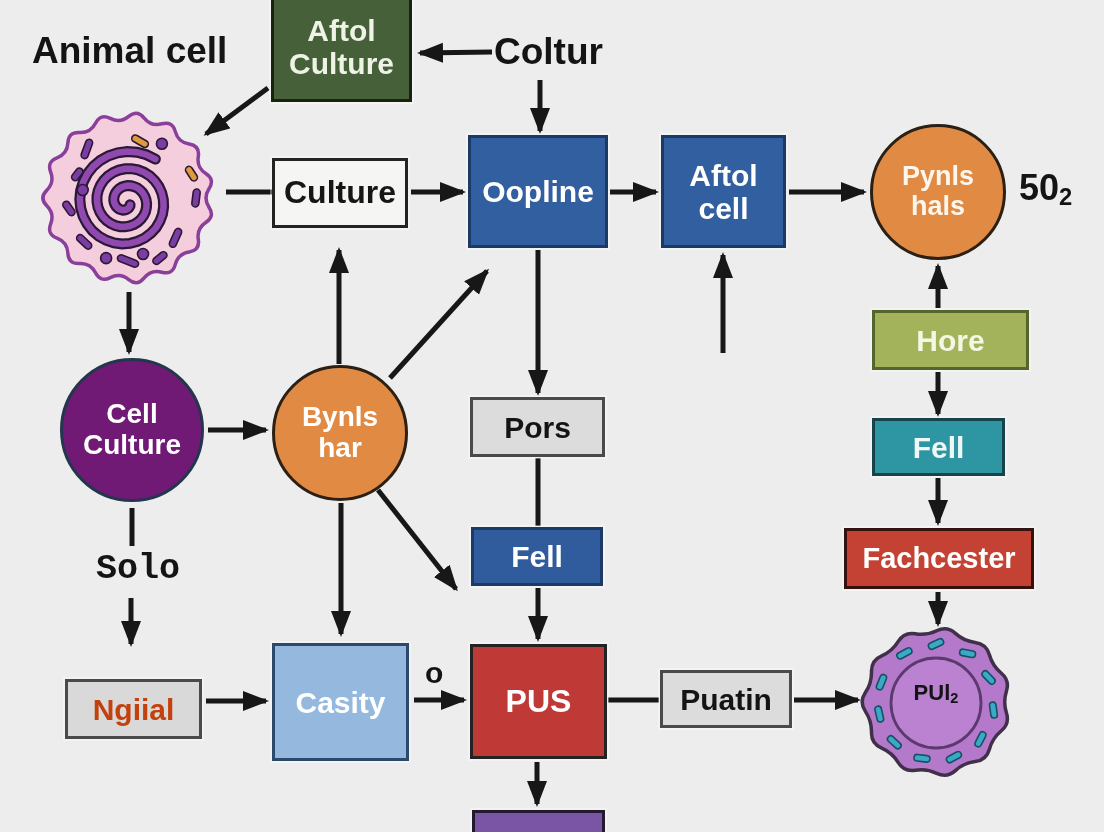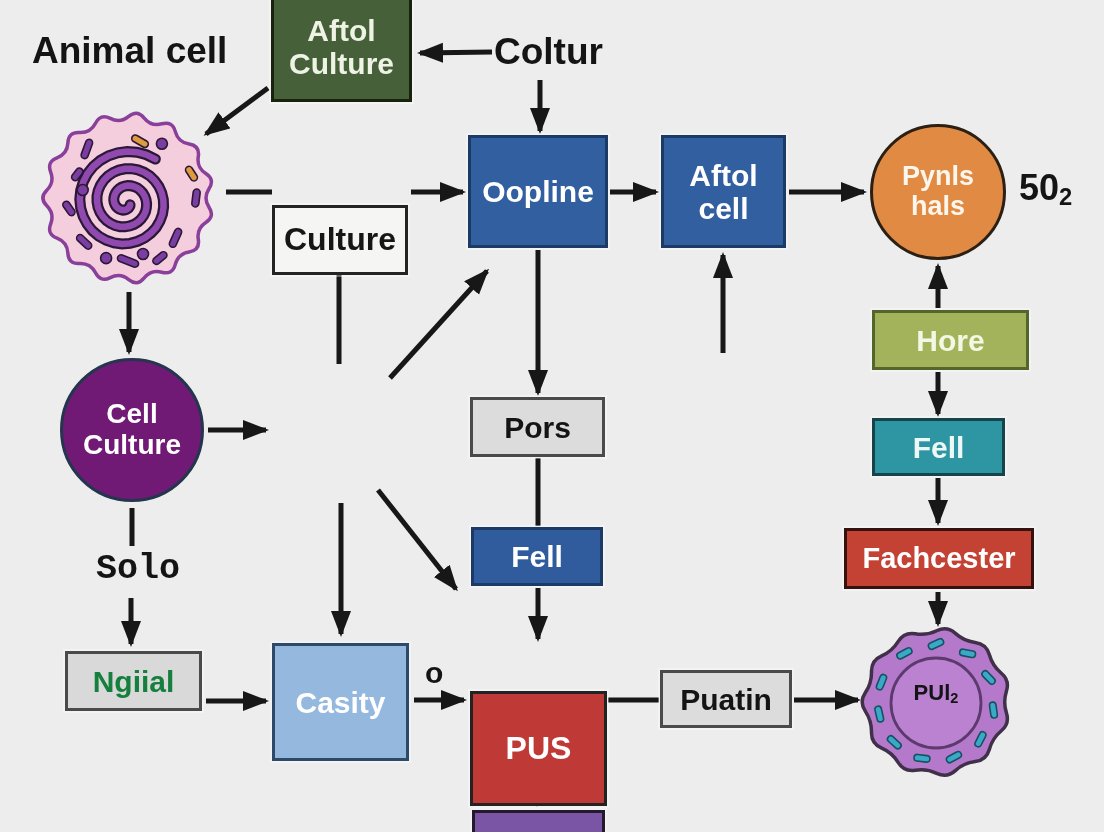--- a/index.html
+++ b/index.html
@@ -11,21 +11,21 @@
   .node{
     position:absolute;z-index:2;display:flex;align-items:center;justify-content:center;
     text-align:center;font-weight:bold;box-sizing:border-box;line-height:1.1;
     box-shadow:0 0 0 2px rgba(255,255,255,.35);
   }
   .rect{border:3px solid #222;}
   .circle{border-radius:50%;border:3px solid #2b2013;box-shadow:none;}
   .floating{position:absolute;z-index:2;font-weight:bold;color:#141414;white-space:nowrap;}
   .b-green{border-color:#18220f;}
   .b-blue{border-color:#1b3a66;}
-  .b-dark{border-color:#232323;margin-top:47px;}
+  .b-dark{border-color:#232323;}
   .b-gray{border-color:#4a4a4a;}
   .b-navy{border-color:#2e4a6b;}
   .b-olive{border-color:#55662c;}
   .b-teal{border-color:#17444b;}
   .b-red{border-color:#33120f;text-align:center;}
   .b-purple{border-color:#231a2e;}
   .c-blue{border-color:#24364d;}
   .f30{font-size:30px;} .f32{font-size:32px;} .f28{font-size:28px;} .f27{font-size:27px;} .f29{font-size:29px;}
   .sub{font-size:0.66em;position:relative;top:0.22em;}
   .arrows line{stroke:#171717;stroke-width:5;}
@@ -143,22 +143,25 @@
     </div>
 
   <div class="node rect b-red f29" style="left: 844px; top: 528px; width: 190px; height: 61px; background: rgb(196, 66, 51); color: rgb(255, 255, 255);">
       <span>Fachcester</span>
     </div>
 
   <div class="node circle c-blue f28" style="left: 60px; top: 358px; width: 144px; height: 144px; padding: 0px 20px; background: #701a75; color: rgb(255, 255, 255);">
       <span>Cell Culture</span>
     </div>
 
+  <div class="node circle f28" style="left: 272px; top: 365px; width: 136px; height: 136px; padding: 0px 24px; background: rgb(224, 138, 68); color: rgb(255, 255, 255);">
+      <span>Bynls har</span>
+    </div>
 
-  <div class="node rect b-gray f30" style="left: 65px; top: 651px; width: 137px; height: 60px; background: rgb(217, 217, 217); color: #15803d;">
+  <div class="node rect b-gray f30" style="left: 65px; top: 679px; width: 137px; height: 60px; background: rgb(217, 217, 217); color: #c2410c;">
       <span>Ngiial</span>
     </div>
 
   <div class="node rect b-dark f32" style="left: 470px; top: 644px; width: 137px; height: 115px; background: rgb(191, 57, 54); color: rgb(255, 255, 255);">
       <span>PUS</span>
     </div>
 
   <div class="node rect b-navy f30" style="left: 272px; top: 643px; width: 137px; height: 118px; background: rgb(148, 184, 222); color: rgb(255, 255, 255);">
       <span>Casity</span>
     </div>

